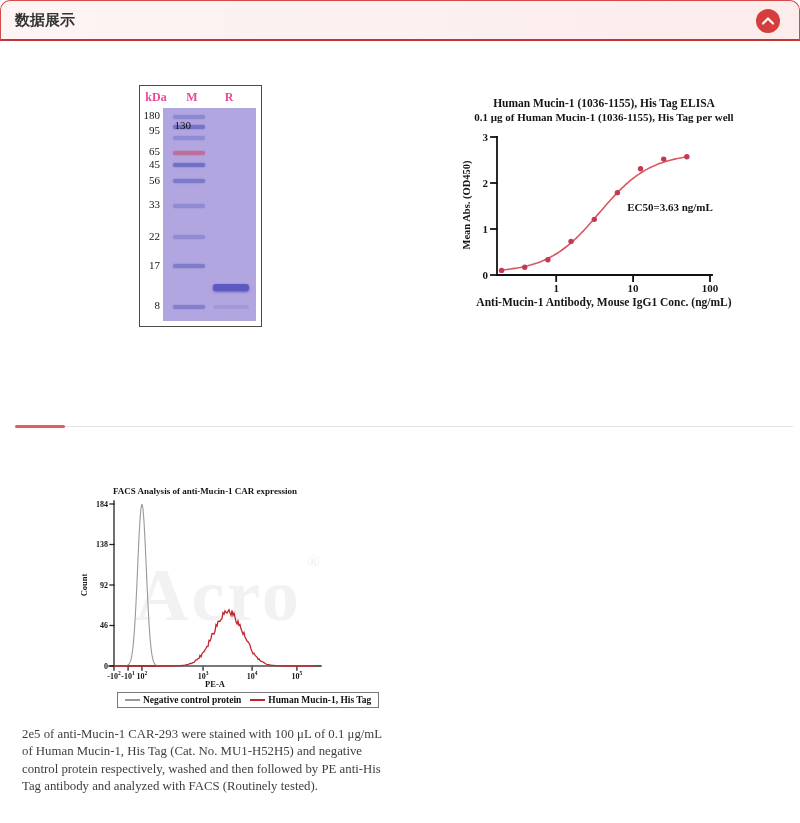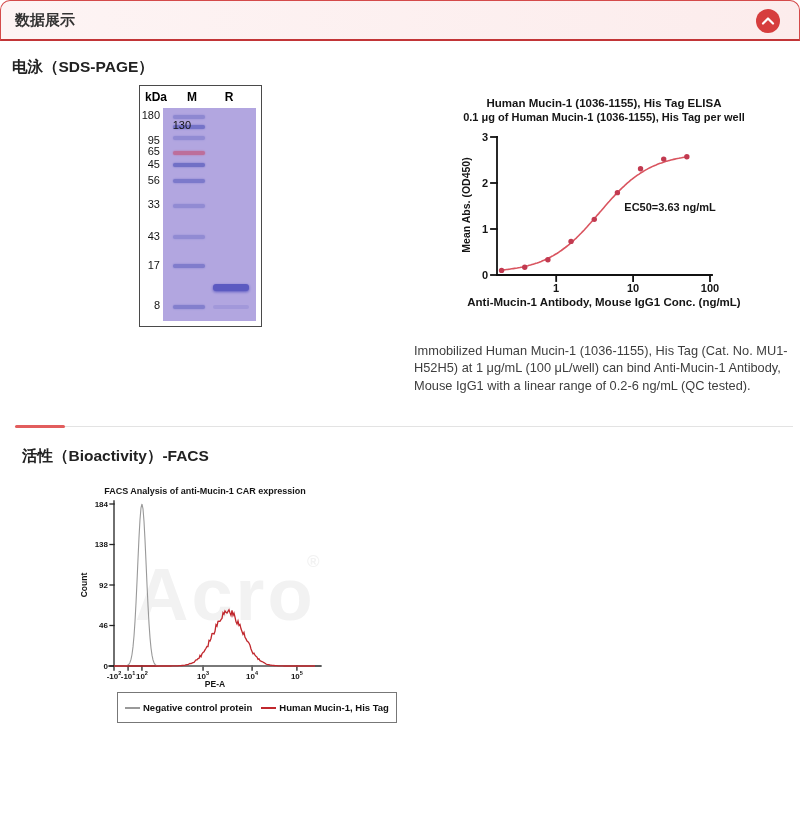--- a/index.html
+++ b/index.html
@@ -1,31 +1,31 @@
 <!DOCTYPE html>
 <html><head>
 <meta charset="utf-8">
 <style>
   html,body{margin:0;padding:0;background:#fff;}
   .page{position:relative;width:800px;height:823px;background:#fff;overflow:hidden;
-        font-family:Liberation Sans, sans-serif;}
+        font-family:Liberation Serif, serif;}
   
   .hdr{position:absolute;left:0;top:0;width:800px;height:41px;box-sizing:border-box;
        background:linear-gradient(90deg,#fdf4f4,#fcecec);
        border:1px solid #d44a4a;border-bottom:2px solid #c23537;border-radius:10px 10px 0 0;}
   .hdr-title{position:absolute;left:14px;top:0;line-height:38px;font-size:15px;font-weight:bold;color:#333;}
   .collapse-btn{position:absolute;left:755px;top:8px;width:24px;height:24px;border:none;border-radius:50%;
        background:#d63e3e;padding:0;cursor:pointer;}
   
   .sec-title{position:absolute;margin:0;font-size:15.5px;font-weight:bold;color:#222;}
   .caption{position:absolute;margin:0;font-size:12.8px;line-height:1.36;color:#3e3e3e;}
   
   .gel-box{position:absolute;left:139px;top:85px;width:123px;height:242px;box-sizing:border-box;
        background:#fff;border:1px solid #4a4a4a;}
-  .gel-head span{position:absolute;top:4px;width:30px;text-align:center;font-size:12px;font-weight:bold;color:#000000;}
+  .gel-head span{position:absolute;top:4px;width:30px;text-align:center;font-size:12px;font-weight:bold;color:#ec4899;}
   .gel-area{position:absolute;left:23px;top:22px;width:93px;height:213px;}
   .kda{position:absolute;left:0;width:20px;text-align:right;font-size:11px;color:#141414;line-height:1;}
   .band{position:absolute;left:10px;width:32px;height:4px;border-radius:2px;}
   .sband{position:absolute;left:50px;width:36px;height:7px;border-radius:3px;}
   
   .chart-svg{position:absolute;overflow:visible;}
   #elisa-chart{left:400px;top:93px;}
   #facs-chart{left:55px;top:483px;}
   text{fill:#151515;}
   .ct{font-size:11.5px;font-weight:bold;text-anchor:middle;}
@@ -38,40 +38,39 @@
   .ft{font-size:8px;font-weight:bold;}
   .fxl{font-size:8.5px;font-weight:bold;}
   .fyl{font-size:8.5px;font-weight:bold;}
   .wm{font-size:74px;font-weight:bold;fill:#f2f2f2;letter-spacing:3px;}
   .wm2{font-size:17px;font-weight:bold;fill:#f2f2f2;}
   
   .divider{position:absolute;left:15px;top:426px;width:778px;border-top:1px solid #e3e3e3;}
   .divider-accent{position:absolute;left:0;top:-2px;width:50px;height:3px;background:#e25d5d;border-radius:2px;}
   
   .facs-legend{position:absolute;left:117px;top:692px;border:1px solid #777;background:#fff;
-       padding:9px 7px;display:flex;gap:9px;align-items:center;font-size:9.5px;font-weight:bold;
+       padding:2px 7px;display:flex;gap:9px;align-items:center;font-size:9.5px;font-weight:bold;
        color:#111;white-space:nowrap;}
   .lg-item{display:inline-flex;align-items:center;}
   .lg-line{display:inline-block;width:15px;height:2px;margin-right:3px;}
 </style>
 </head>
 <body>
 
 <div class="page">
 
   <div class="hdr">
     <span class="hdr-title">数据展示</span>
     <button class="collapse-btn">
       <svg width="24" height="24" viewBox="0 0 24 24">
         <polyline points="7,14.5 12,9.5 17,14.5" fill="none" stroke="#fff" stroke-width="2.2" stroke-linecap="round" stroke-linejoin="round"></polyline>
       </svg>
     </button>
   </div>
 
-  <h2 class="sec-title" style="left:12px;top:57px;">电泳（SDS-PAGE）</h2>
 
   <div class="gel-box" id="gel">
     <div class="gel-head">
       <span style="left:1px">kDa</span>
       <span style="left:37px">M</span>
       <span style="left:74px">R</span>
     </div>
     <div class="gel-area" id="gel-area" style="background: rgb(178, 166, 224);">
         <div class="band" style="top: 6.946px; opacity: 0.5; background: rgb(107, 107, 196); box-shadow: rgb(107, 107, 196) 0px 0px 2px;"></div>
         <div class="band" style="top: 16.957px; opacity: 0.85; background: rgb(107, 107, 196); box-shadow: rgb(107, 107, 196) 0px 0px 2px;"></div>
@@ -81,26 +80,26 @@
         <div class="band" style="top: 71.059px; opacity: 0.75; background: rgb(107, 107, 196); box-shadow: rgb(107, 107, 196) 0px 0px 2px;"></div>
         <div class="band" style="top: 95.98px; opacity: 0.45; background: rgb(107, 107, 196); box-shadow: rgb(107, 107, 196) 0px 0px 2px;"></div>
         <div class="band" style="top: 127.078px; opacity: 0.45; background: rgb(107, 107, 196); box-shadow: rgb(107, 107, 196) 0px 0px 2px;"></div>
         <div class="band" style="top: 156.046px; opacity: 0.7; background: rgb(107, 107, 196); box-shadow: rgb(107, 107, 196) 0px 0px 2px;"></div>
         <div class="band" style="top: 196.942px; opacity: 0.65; background: rgb(107, 107, 196); box-shadow: rgb(107, 107, 196) 0px 0px 2px;"></div>
         <div class="sband" style="top: 176.485px; background: rgb(88, 86, 192); opacity: 0.95; box-shadow: rgb(88, 86, 192) 0px 1px 3px;"></div>
         <div class="sband" style="top: 196.942px; height: 4px; background: rgb(88, 86, 192); opacity: 0.18;"></div>
       </div>
   <span class="kda" style="top: 24.446px;">180</span>
       <span class="kda" style="top: 34.457px; margin-left: 31px;">130</span>
-      <span class="kda" style="top: 49px;">95</span>
+      <span class="kda" style="top: 39px;">95</span>
       <span class="kda" style="top: 60.443px;">65</span>
       <span class="kda" style="top: 72.584px;">45</span>
       <span class="kda" style="top: 88.559px;">56</span>
       <span class="kda" style="top: 113.48px;">33</span>
-      <span class="kda" style="top: 144.578px;">43</span>
+      <span class="kda" style="top: 144.578px;">22</span>
       <span class="kda" style="top: 173.546px;">17</span>
       <span class="kda" style="top: 214.442px;">8</span>
     </div>
 
 
 
   <svg class="chart-svg" id="elisa-chart" width="365" height="230" viewBox="0 0 365 230">
       <line x1="97" y1="44" x2="97" y2="182" stroke="#111" stroke-width="1.8" stroke-linecap="square"></line>
       <line x1="97" y1="182" x2="312" y2="182" stroke="#111" stroke-width="1.8" stroke-linecap="square"></line>
       <line x1="91" y1="182" x2="97" y2="182" stroke="#111" stroke-width="1.8" stroke-linecap="square"></line>
@@ -127,27 +126,25 @@
       <circle cx="240.54536212958692" cy="75.74" r="2.7" fill="#c23a50"></circle>
       <circle cx="263.6969080863913" cy="66.08" r="2.7" fill="#c23a50"></circle>
       <circle cx="286.8484540431956" cy="63.780000000000015" r="2.7" fill="#c23a50"></circle>
       <text x="204" y="14" class="ct">Human Mucin-1 (1036-1155), His Tag ELISA</text>
       <text x="204" y="28" class="cs">0.1 μg of Human Mucin-1 (1036-1155), His Tag per well</text>
       <text x="270" y="118" class="ann">EC50=3.63 ng/mL</text>
       <text x="204" y="213" class="cxl">Anti-Mucin-1 Antibody, Mouse IgG1 Conc. (ng/mL)</text>
       <text x="70" y="112" class="cyl" transform="rotate(-90 70 112)">Mean Abs. (OD450)</text>
     </svg>
 
-  <p class="caption" style="left:414px;top:342px;width:380px;">Immobilized Human Mucin-1 (1036-1155), His Tag (Cat. No. MU1-H52H5) at 1 μg/mL (100 μL/well) can bind Anti-Mucin-1 Antibody, Mouse IgG1 with a linear range of 0.2-6 ng/mL (QC tested).</p>
 
   <div class="divider">
     <span class="divider-accent"></span>
   </div>
 
-  <h2 class="sec-title" style="left:22px;top:446px;">活性（Bioactivity）-FACS</h2>
 
   <svg class="chart-svg" id="facs-chart" width="305" height="225" viewBox="0 0 305 225">
       <text x="80" y="137" class="wm">Acro</text>
       <text x="252" y="84" class="wm2">®</text>
       <line x1="59" y1="18" x2="59" y2="183" stroke="#222" stroke-width="1.3" stroke-linecap="square"></line>
       <line x1="54" y1="183" x2="266" y2="183" stroke="#222" stroke-width="1.3" stroke-linecap="square"></line>
       <line x1="55" y1="183" x2="59" y2="183" stroke="#222" stroke-width="1.3" stroke-linecap="square"></line>
       <text x="53" y="185.8" text-anchor="end" class="ft">0</text>
       <line x1="55" y1="142.5" x2="59" y2="142.5" stroke="#222" stroke-width="1.3" stroke-linecap="square"></line>
       <text x="53" y="145.3" text-anchor="end" class="ft">46</text>
@@ -180,14 +177,15 @@
       <span class="lg-item">
         <span class="lg-line" style="background: rgb(153, 153, 153);"></span>
         <span>Negative control protein</span>
       </span>
       <span class="lg-item">
         <span class="lg-line" style="background: rgb(192, 39, 45);"></span>
         <span>Human Mucin-1, His Tag</span>
       </span>
     </div>
 
+  <p class="caption" style="left:22px;top:726px;width:372px;">2e5 of anti-Mucin-1 CAR-293 were stained with 100 μL of 0.1 μg/mL of Human Mucin-1, His Tag (Cat. No. MU1-H52H5) and negative control protein respectively, washed and then followed by PE anti-His Tag antibody and analyzed with FACS (Routinely tested).</p>
 
 </div>
 
 </body></html>

